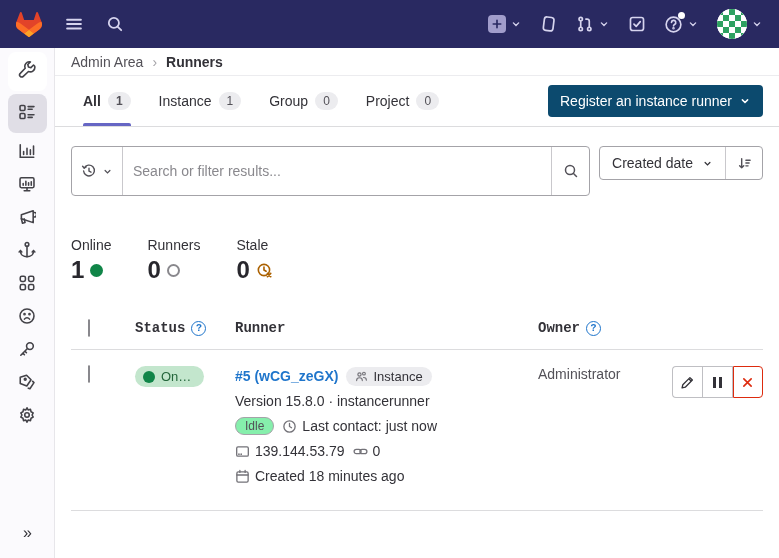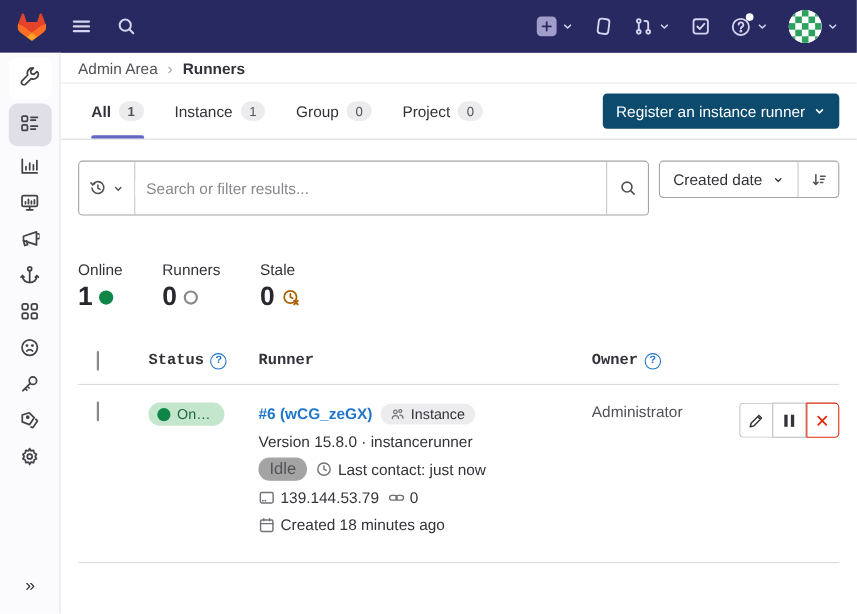--- a/index.html
+++ b/index.html
@@ -75,21 +75,21 @@
     border-radius:12px; padding:3px 10px 3px 8px; font-size:13px; max-width:72px; }
   .status-pill .txt { overflow:hidden; white-space:nowrap; text-overflow:ellipsis; max-width:33px; }
   .status-pill .dot { width:12px; height:12px; border-radius:50%; background:#108548; flex:none; }
 
   .runner-cell { display:flex; flex-direction:column; gap:5px; padding-right:12px; }
   .rline { display:flex; align-items:center; gap:8px; min-height:20px; }
   .runner-link { color:#1f75cb; font-weight:600; cursor:pointer; text-decoration:none; }
   .type-badge { display:inline-flex; align-items:center; gap:5px; background:#ececef; color:#333238;
     border-radius:10px; padding:2px 9px; font-size:13px; }
   .type-badge svg { color:#737278; }
-  .idle-badge { border:1px solid #a4a3a8; border-radius:10px; padding:1px 9px; font-size:15px; color:#535158; background:#a3a3a3; }
+  .idle-badge { border:1px solid #a4a3a8; border-radius:10px; padding:1px 9px; font-size:12px; color:#535158; background:#86efac; }
   .meta { display:inline-flex; align-items:center; gap:5px; color:#333238; }
   .meta svg { color:#737278; flex:none; }
 
   .owner-cell { color:#535158; }
 
   .actions { display:flex; }
   .act-btn { width:31px; height:32px; background:#fff; border:1px solid #bfbfc3; display:flex;
     align-items:center; justify-content:center; cursor:pointer; color:#333238; }
   .act-btn.edit { border-radius:4px 0 0 4px; border-right:none; }
   .act-btn.pause { border-radius:0; }
@@ -441,21 +441,21 @@
 
         <div>
           <span class="status-pill">
             <span class="dot"></span>
             <span class="txt">Online</span>
           </span>
         </div>
 
         <div class="runner-cell">
           <div class="rline">
-            <a class="runner-link">#6 (wCG_zeGX)</a>
+            <a class="runner-link">#5 (wCG_zeGX)</a>
             <span class="type-badge">
               <svg width="13" height="13" viewBox="0 0 16 16" fill="none" stroke="currentColor" stroke-width="1.4" stroke-linecap="round">
                   <circle cx="5.5" cy="5.5" r="2"></circle>
                   <path d="M2 13c0-2 1.6-3.4 3.5-3.4S9 11 9 13"></path>
                   <circle cx="11" cy="4.5" r="1.7"></circle>
                   <path d="M10.5 9.2c1.9 0 3.5 1.5 3.5 3.3"></path>
                 </svg>
               <span>Instance</span>
             </span>
           </div>

